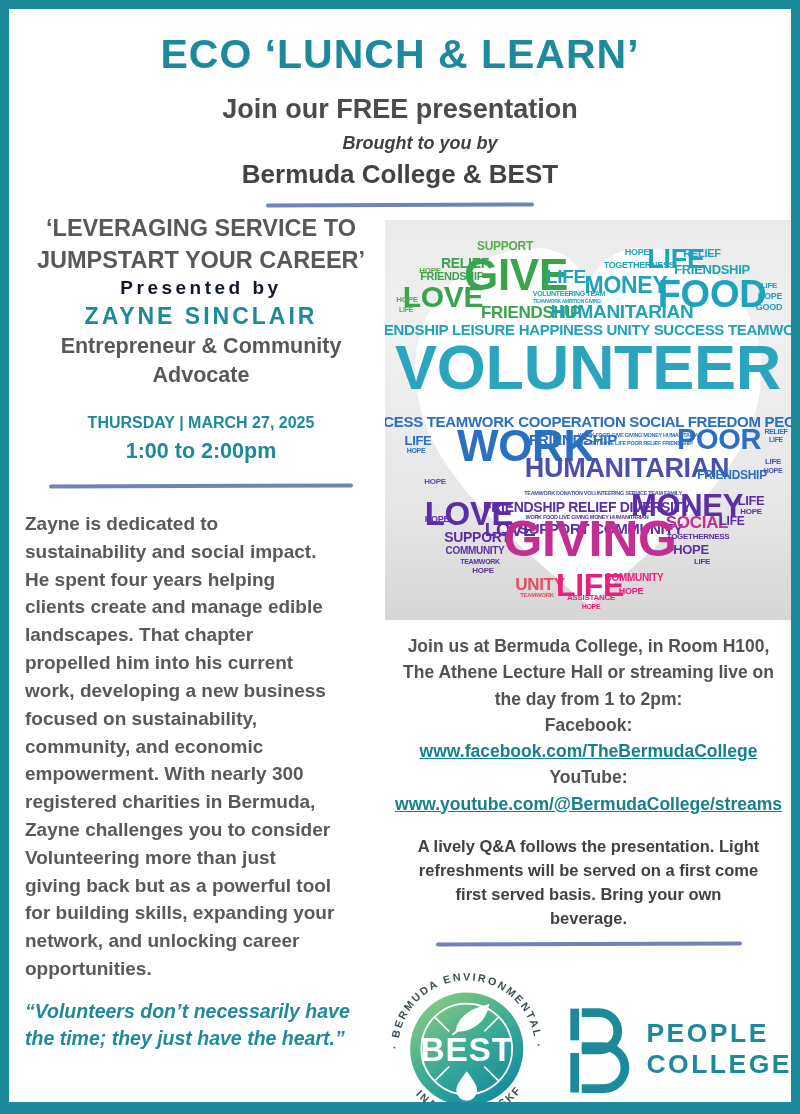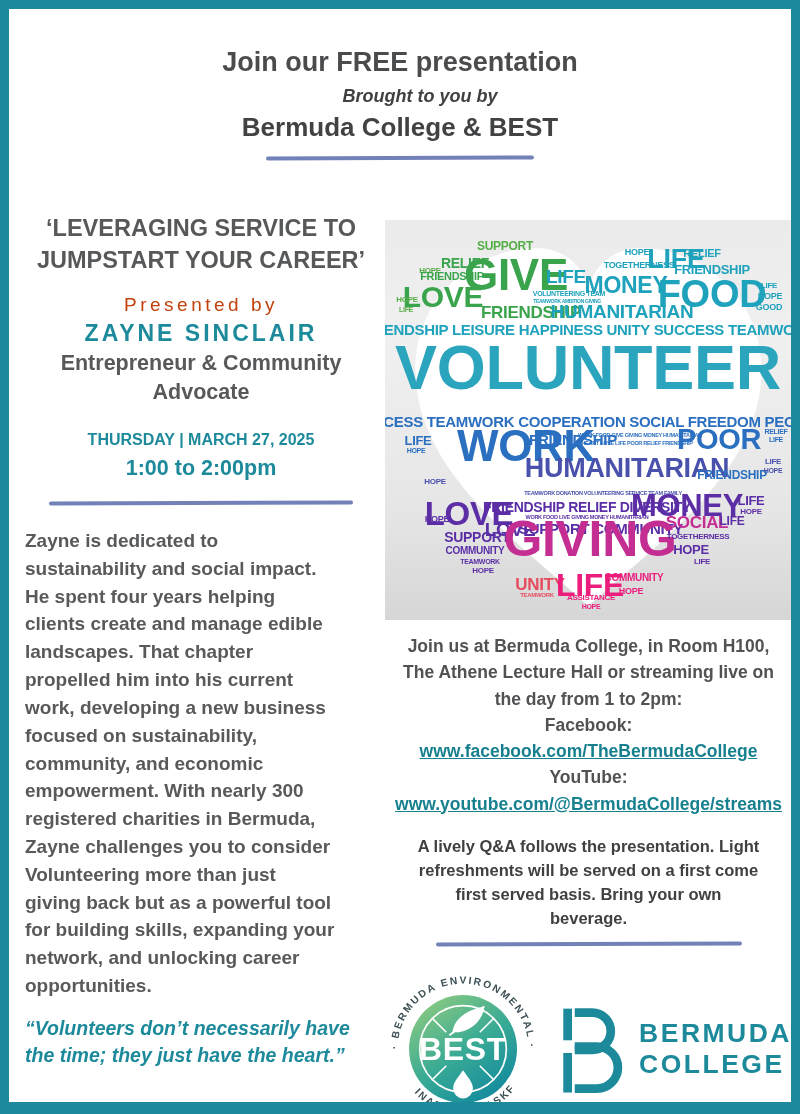--- a/index.html
+++ b/index.html
@@ -17,21 +17,21 @@
   .header{position:absolute;top:22px;left:0;width:782px;text-align:center;}
   .title{margin:0;font-size:41px;font-weight:800;letter-spacing:1px;color:var(--teal);}
   .subtitle{margin-top:16px;font-size:27px;font-weight:700;color:#4a4b4d;}
   .brought{margin-top:8px;font-size:18px;font-weight:700;font-style:italic;color:#3f4042;padding-left:40px;}
   .presenters{margin-top:5px;font-size:26px;font-weight:700;color:#414244;}
   .divider{height:4px;background:var(--divider,#6677b2);border-radius:3px;opacity:.92;transform:rotate(-.2deg);}
   .header-divider{width:268px;margin:13px auto 0;}
   
   .left-col{position:absolute;left:16px;top:203px;width:352px;text-align:center;color:#58595b;}
   .headline{margin:0;font-size:23.5px;font-weight:700;line-height:1.38;white-space:pre-line;color:#57585a;}
-  .presented{margin-top:17px;font-size:19px;font-weight:400;letter-spacing:3.5px;color:#c2410c;}
+  .presented{font-size:19px;font-weight:700;letter-spacing:3.5px;color:#0f172a;}
   .speaker{margin-top:4px;font-size:23px;font-weight:700;letter-spacing:3px;color:var(--teal);}
   .speaker-title{margin-top:2px;font-size:21.5px;font-weight:700;line-height:1.35;white-space:pre-line;color:#57585a;}
   .event-date{margin-top:24px;font-size:16px;font-weight:700;color:var(--teal);}
   .event-time{margin-top:7px;font-size:21.5px;font-weight:700;color:var(--teal);}
   .left-divider{width:304px;margin:20px auto 0;}
   .bio{margin:22px 0 0;font-size:19px;font-weight:700;line-height:1.465;text-align:left;white-space:pre-line;color:#58595b;}
   .quote{margin:15px 0 0;font-size:19.5px;font-weight:700;font-style:italic;line-height:1.38;text-align:left;white-space:pre-line;color:var(--teal);}
   
   .right-col{position:absolute;left:376px;top:211px;width:407px;text-align:center;}
   .image-box{
@@ -54,20 +54,21 @@
   .best-label{font-size:42px;font-weight:800;letter-spacing:1px;fill:#ffffff;font-family:"Liberation Sans",sans-serif;}
   .college{display:flex;align-items:center;gap:12px;}
   .college-text{font-size:26.5px;font-weight:800;letter-spacing:2.5px;line-height:1.18;color:var(--teal);}
 </style>
 </head>
 <body>
 
 <div id="page">
 
   <div class="header">
+    <h1 class="title">ECO ‘LUNCH &amp; LEARN’</h1>
     <div class="subtitle">Join our FREE presentation</div>
     <div class="brought">Brought to you by</div>
     <div class="presenters">Bermuda College &amp; BEST</div>
     <div class="divider header-divider"></div>
   </div>
 
   <div class="left-col">
     <h2 class="headline">‘LEVERAGING SERVICE TO
 JUMPSTART YOUR CAREER’</h2>
     <div class="presented">Presented by</div>
@@ -225,20 +226,20 @@
       <div class="college">
         <svg width="76" height="102" viewBox="0 0 96 122">
           <g stroke="var(--teal,#1d8a9b)" stroke-width="11" fill="none">
             <path d="M 30,15 H 52 A 23.5,23.5 0 0 1 52,62 H 30"></path>
             <path d="M 30,58 H 58 A 26.5,26.5 0 0 1 58,111 H 30"></path>
             <line x1="21" y1="10" x2="21" y2="50"></line>
             <line x1="21" y1="66" x2="21" y2="116"></line>
           </g>
         </svg>
         <div class="college-text">
-          <div>BERMUDA</div>
+          <div>PEOPLE</div>
           <div>COLLEGE</div>
         </div>
       </div>
 
     </div>
   </div>
 </div>
 
 </body></html>

